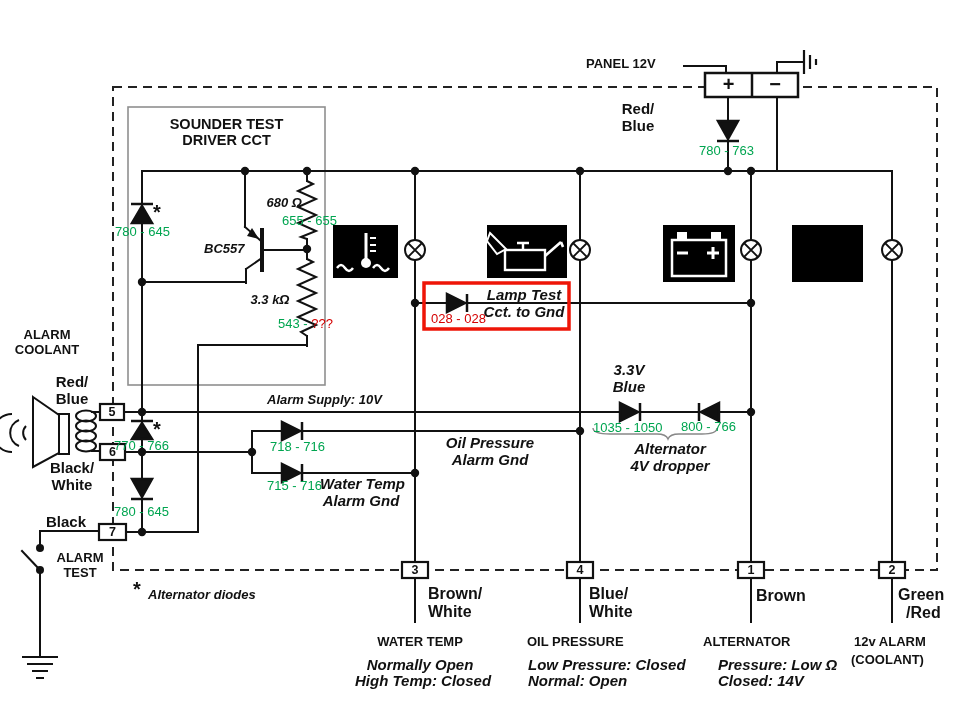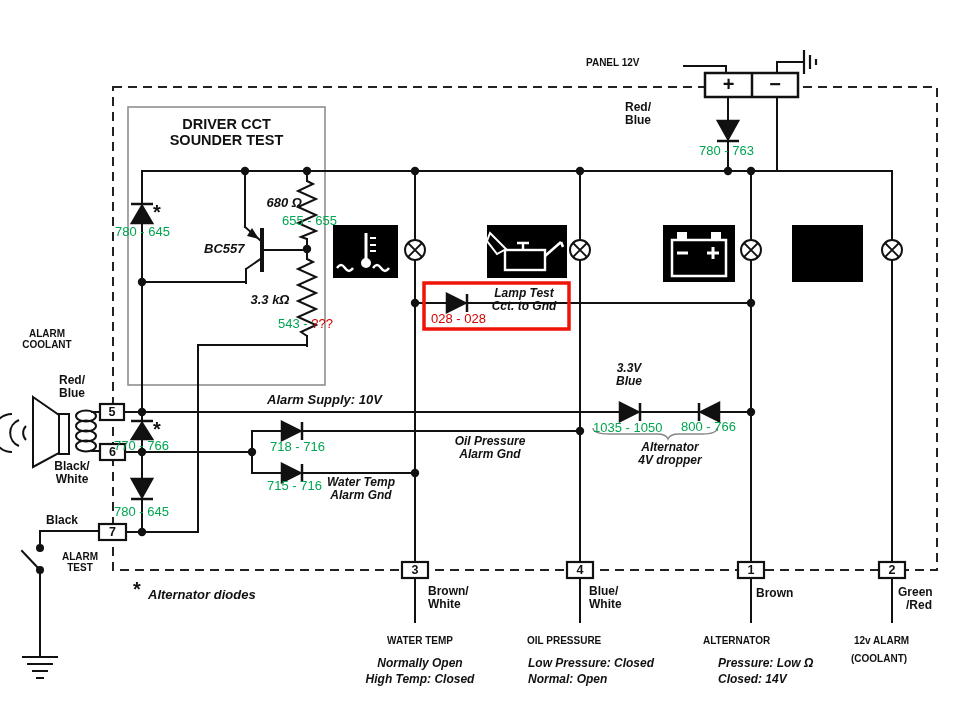--- a/index.html
+++ b/index.html
@@ -5,22 +5,22 @@
   html,body{margin:0;padding:0;background:#fff}
   #canvas{position:relative;width:960px;height:720px;background:#ffffff;
           font-family:"Liberation Sans",sans-serif;color:#111;overflow:hidden}
   #schematic{position:absolute;left:0;top:0}
   .lbl{position:absolute;white-space:nowrap;line-height:1.12}
   .b{font-weight:700}
   .i{font-style:italic}
   .c{text-align:center}
   .green{color:var(--ann-green,#00a550);font-size:13px}
   .redtxt{color:var(--ann-red,#d40000);font-size:13px}
-  .f12{font-size:12px}.f125{font-size:12px}.f13{font-size:13px}
-  .f14{font-size:14.5px}.f15{font-size:10px}
+  .f12{font-size:16px}.f125{font-size:15px}.f13{font-size:13px}
+  .f14{font-size:14.5px}.f15{font-size:13px}
   .pin{position:absolute;text-align:center;font-weight:700;font-size:12.5px;line-height:16px}
   .star{font-size:20px;font-weight:700;line-height:1}
 </style>
 </head>
 <body>
 
 <div id="canvas">
 
 <svg id="schematic" width="960" height="720" viewBox="0 0 960 720">
 
@@ -206,22 +206,22 @@
         <circle cx="415" cy="303" r="4.2"></circle>
     <circle cx="751" cy="303" r="4.2"></circle>
         <circle cx="580" cy="431" r="4.2"></circle>
     <circle cx="415" cy="473" r="4.2"></circle>
   </g>
 
   <rect x="424" y="283" width="145" height="46" fill="none" stroke-width="3.5" style="stroke:var(--hl-red,#ee1507)"></rect>
 </svg>
 
 <div class="lbl b c f14" style="left:128px;top:116px;width:197px">
+  <div>SOUNDER TEST</div>
   <div>DRIVER CCT</div>
-  <div>SOUNDER TEST</div>
 </div>
 
 <div class="lbl b i f13" style="left:238px;top:196px;width:64px;text-align:right">680 Ω</div>
 <div class="lbl green" style="left:282px;top:214px">655 - 655</div>
 <div class="lbl b i f13" style="left:204px;top:242px">BC557</div>
 <div class="lbl b i f13" style="left:238px;top:293px;width:64px;text-align:center">3.3 kΩ</div>
 <div class="lbl" style="left:278px;top:314px">
   <span class="green">543 - </span><span class="redtxt">???</span>
 </div>
 <div class="lbl green" style="left:115px;top:225px">780 - 645</div>

